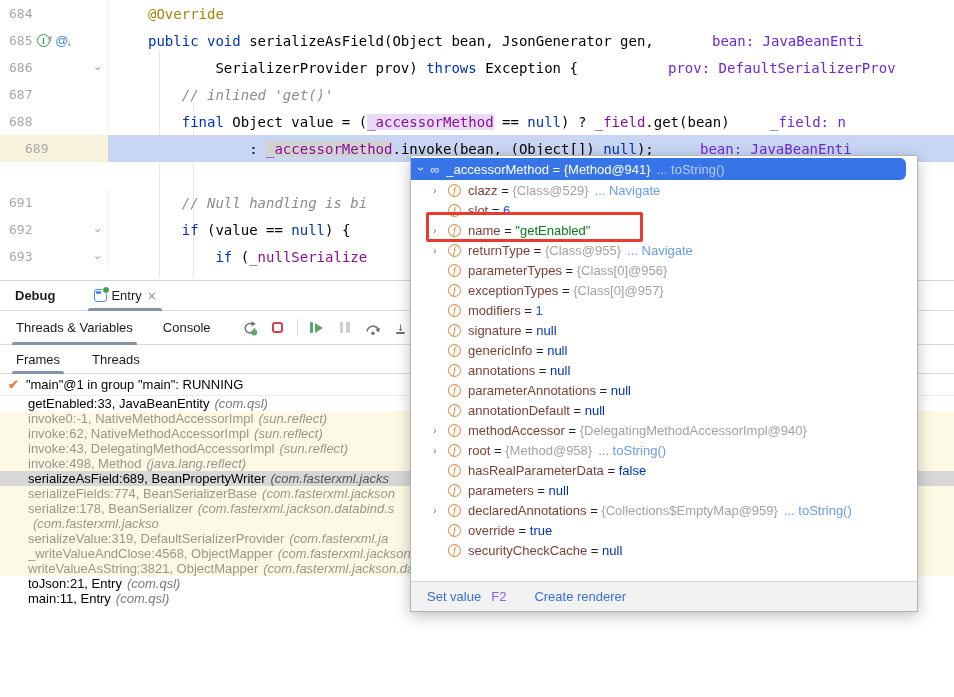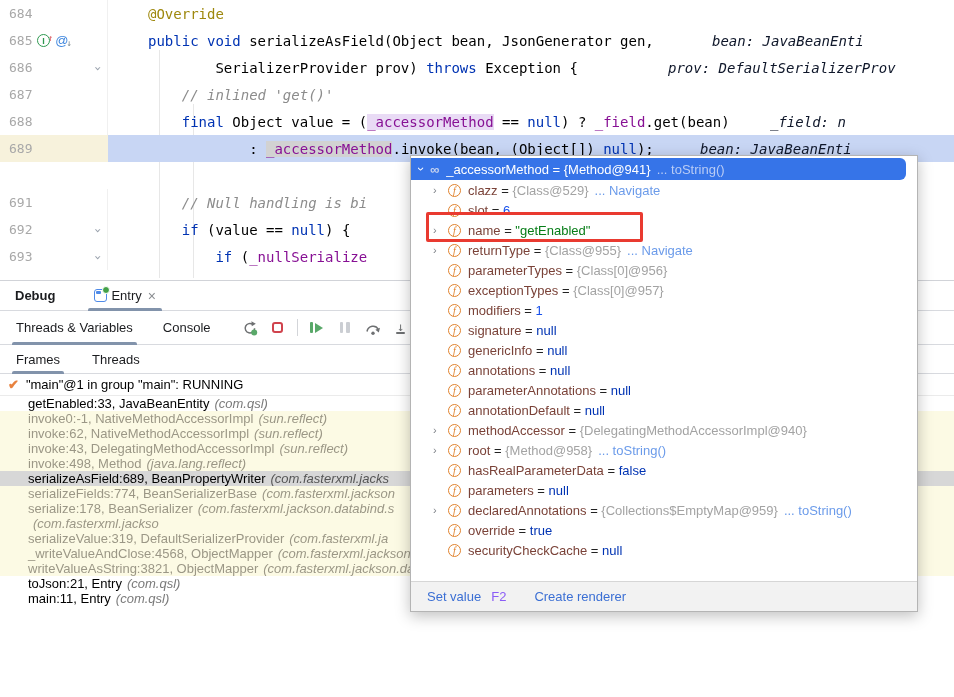--- a/index.html
+++ b/index.html
@@ -20,28 +20,28 @@
   .ring { display:inline-flex; width:13px; height:13px; border-radius:50%;
     border:1.4px solid #2E9950; color:#2E9950; font-size:9px; font-weight:bold;
     align-items:center; justify-content:center; font-family:"Liberation Sans",sans-serif;}
   .ring-b { border:none; color:#3E86DE; font-size:13px; width:13px; height:14px; font-weight:normal;}
   .garrow { font-size:9px; margin-left:-2px; line-height:9px; font-family:"DejaVu Sans Mono",monospace;}
   .ar-r { color:#DB5860; } .ar-gr { color:#7F8B91; margin-top:6px; }
   .foldcol { width:16px; text-align:center; }
   .fold-chev { display:inline-block; transform:rotate(90deg); color:#9AA2AD; font-size:13px; }
   .code { flex:1; display:flex; align-items:center; white-space:pre;
     padding-left:40px; position:relative; }
-  .line.exec .gutter { background:#F7F2DC; border-right-color:#F7F2DC; }
+  .line.exec .gutter { background:#F7F2DC; border-right-color:#F7F2DC;padding-left:16px; }
   .line.exec .code { background:#C8D6F4; }
   .seg-plain { color:#000; } .seg-kw { color:#0033B3; } .seg-ann { color:#9E880D; }
   .seg-cmt { color:#8C8C8C; font-style:italic; }
   .seg-field { color:#871094; }
   .seg-field-hl { color:#871094; background:#E9DBF5; }
   .seg-field-sel { color:#871094; background:#D2D2D2; }
-  .hint { position:absolute; color:#0f172a; font-style:italic; }
+  .hint { position:absolute; color:#6d28d9; }
   .line-685 .hint{ left:604px; } .line-686 .hint{ left:560px; }
   .line-688 .hint{ left:662px; } .line-689 .hint{ left:592px; }
 
   
   .debug { position:absolute; top:281px; left:0; width:954px; height:416px;
     font-size:13px; color:#1B1C1F; background:#fff; }
   .drow { display:flex; align-items:center; border-bottom:1px solid #D8DADF; position:relative; }
   .tabs-row { height:30px; }
   .win-label { font-weight:bold; margin-left:15px; }
   .tab { position:relative; margin-left:33px; height:100%; display:flex; align-items:center; gap:4px; padding:0 6px; }

